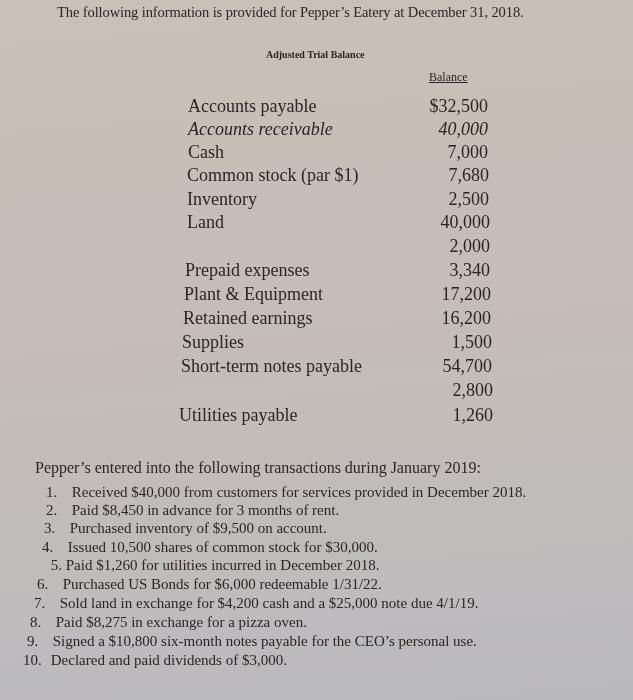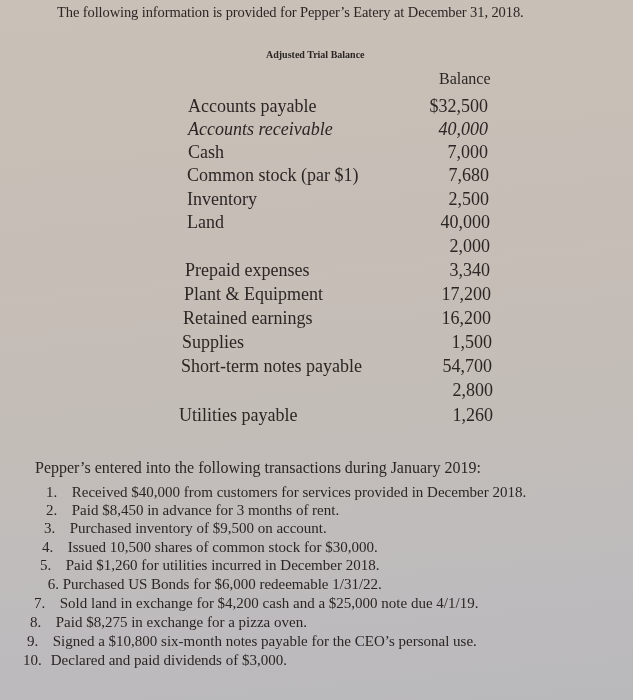--- a/index.html
+++ b/index.html
@@ -26,23 +26,24 @@
     .tb-title {
       position: absolute;
       left: 266px;
       top: 49px;
       font-size: 10px;
       font-weight: bold;
       white-space: nowrap;
     }
     .col-header {
       position: absolute;
-      left: 439px;
+      left: 429px;
       top: 70px;
-      font-size: 16px;
+      font-size: 12px;
+      text-decoration: underline;
       white-space: nowrap;
     }
     .tb-row {
       position: absolute;
       height: 22px;
       font-size: 18px;
       white-space: nowrap;
     }
     .tb-label {
       position: absolute;
@@ -148,25 +149,25 @@
     <span>Paid $8,450 in advance for 3 months of rent.</span>
   </div>
   <div class="trans-item" style="left:44px; top:520px;">
     <span class="trans-num">3.</span>
     <span>Purchased inventory of $9,500 on account.</span>
   </div>
   <div class="trans-item" style="left:42px; top:539px;">
     <span class="trans-num">4.</span>
     <span>Issued 10,500 shares of common stock for $30,000.</span>
   </div>
-  <div class="trans-item" style="left:40px; top:557px;">
+  <div class="trans-item" style="left:40px; top:557px;text-align:right;">
     <span class="trans-num">5.</span>
     <span>Paid $1,260 for utilities incurred in December 2018.</span>
   </div>
-  <div class="trans-item" style="left:37px; top:576px;text-align:right;">
+  <div class="trans-item" style="left:37px; top:576px;">
     <span class="trans-num">6.</span>
     <span>Purchased US Bonds for $6,000 redeemable 1/31/22.</span>
   </div>
   <div class="trans-item" style="left:34px; top:595px;">
     <span class="trans-num">7.</span>
     <span>Sold land in exchange for $4,200 cash and a $25,000 note due 4/1/19.</span>
   </div>
   <div class="trans-item" style="left:30px; top:614px;">
     <span class="trans-num">8.</span>
     <span>Paid $8,275 in exchange for a pizza oven.</span>

